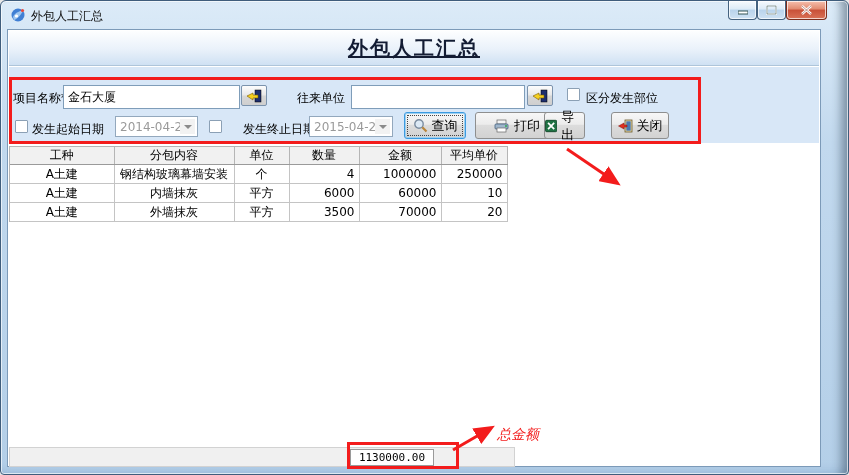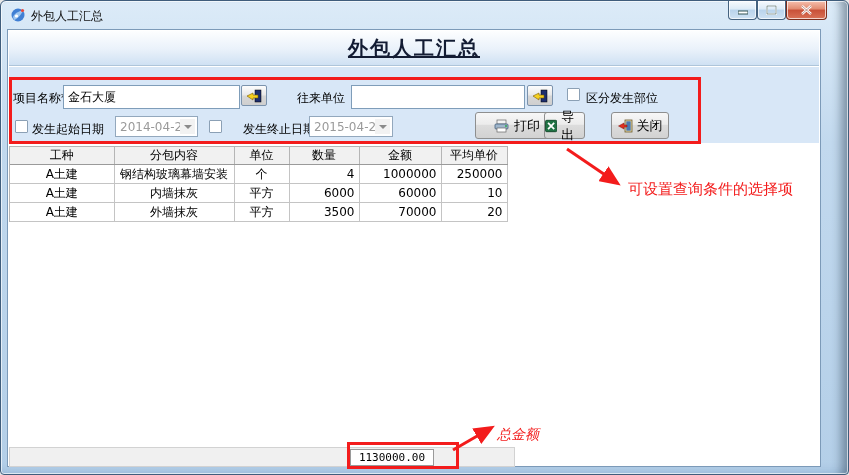--- a/index.html
+++ b/index.html
@@ -191,20 +191,27 @@
     <span class="arrow"></span>
   </div>
 
   <div class="checkbox" style="left:208px; top:119px;"></div>
   <span class="lbl" style="left:242px; top:120px;">发生终止日期</span>
   <div class="combo" style="left:308px; top:115px; width:84px;">
     <span>2015-04-23</span>
     <span class="arrow"></span>
   </div>
 
+  <div class="cmd-btn focused" style="left:403px; top:111px; width:62px;">
+    <svg width="15" height="15" viewBox="0 0 15 15">
+      <circle cx="6" cy="6" r="4.2" fill="#dce9f5" stroke="#7a8ca0" stroke-width="1.4"></circle>
+      <line x1="9.3" y1="9.3" x2="13.5" y2="13.5" stroke="#b9863c" stroke-width="2.2"></line>
+    </svg>
+    <span>查询</span>
+  </div>
 
   <div class="cmd-btn" style="left:474px; top:111px; width:84px;">
     <svg width="16" height="14" viewBox="0 0 16 14">
       <rect x="3" y="1" width="9" height="4" fill="#f4f4f4" stroke="#666" stroke-width="0.7"></rect>
       <rect x="1" y="5" width="13" height="5" rx="1" fill="#9fb6cc" stroke="#44617e" stroke-width="0.8"></rect>
       <rect x="3" y="9" width="9" height="4" fill="#fff" stroke="#666" stroke-width="0.7"></rect>
       <circle cx="12" cy="7" r="0.9" fill="#2a4"></circle>
     </svg>
     <span>打印</span>
   </div>
@@ -273,21 +280,20 @@
         </tr>
       </tbody>
     </table>
   </div>
 
   <div class="footer-strip"></div>
   <div class="total-box">1130000.00</div>
 
   <div class="anno-rect filter"></div>
   <div class="anno-rect total"></div>
-  <span class="anno-text note1">可设置查询条件的选择项</span>
   <span class="anno-text note2">总金额</span>
 
   <svg class="arrow-layer">
     <defs>
       <marker id="ah" markerWidth="7" markerHeight="6" refX="5.5" refY="3" orient="auto">
         <polygon points="0 0, 7 3, 0 6" fill="#f31c1c"></polygon>
       </marker>
     </defs>
     <line x1="566" y1="148" x2="616" y2="182" stroke="#f31c1c" stroke-width="3" marker-end="url(#ah)"></line>
     <line x1="452" y1="449" x2="490" y2="427" stroke="#f31c1c" stroke-width="3" marker-end="url(#ah)"></line>

